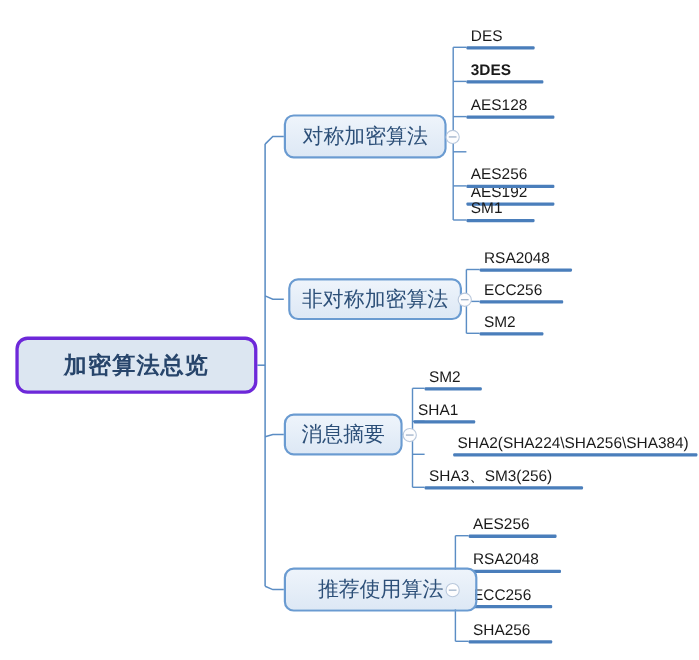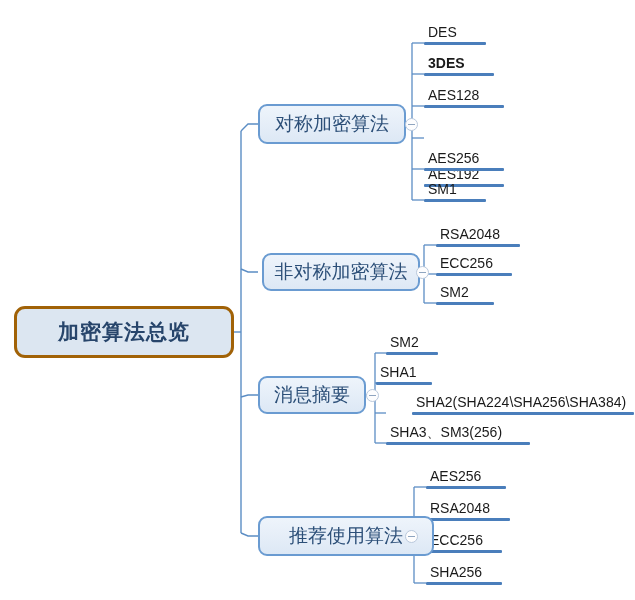--- a/index.html
+++ b/index.html
@@ -31,21 +31,21 @@
   }
 
   
   .root-node {
     position: absolute;
     left: 14px;
     top: 306px;
     width: 220px;
     height: 52px;
     box-sizing: border-box;
-    border: 3px solid #a16207;
+    border: 3px solid #6d28d9;
     border-radius: 11px;
     background: #dce6f1;
     display: flex;
     align-items: center;
     justify-content: center;
     color: #27456b;
     font-size: 21px;
     font-weight: bold;
     letter-spacing: 1px;
     z-index: 4;

